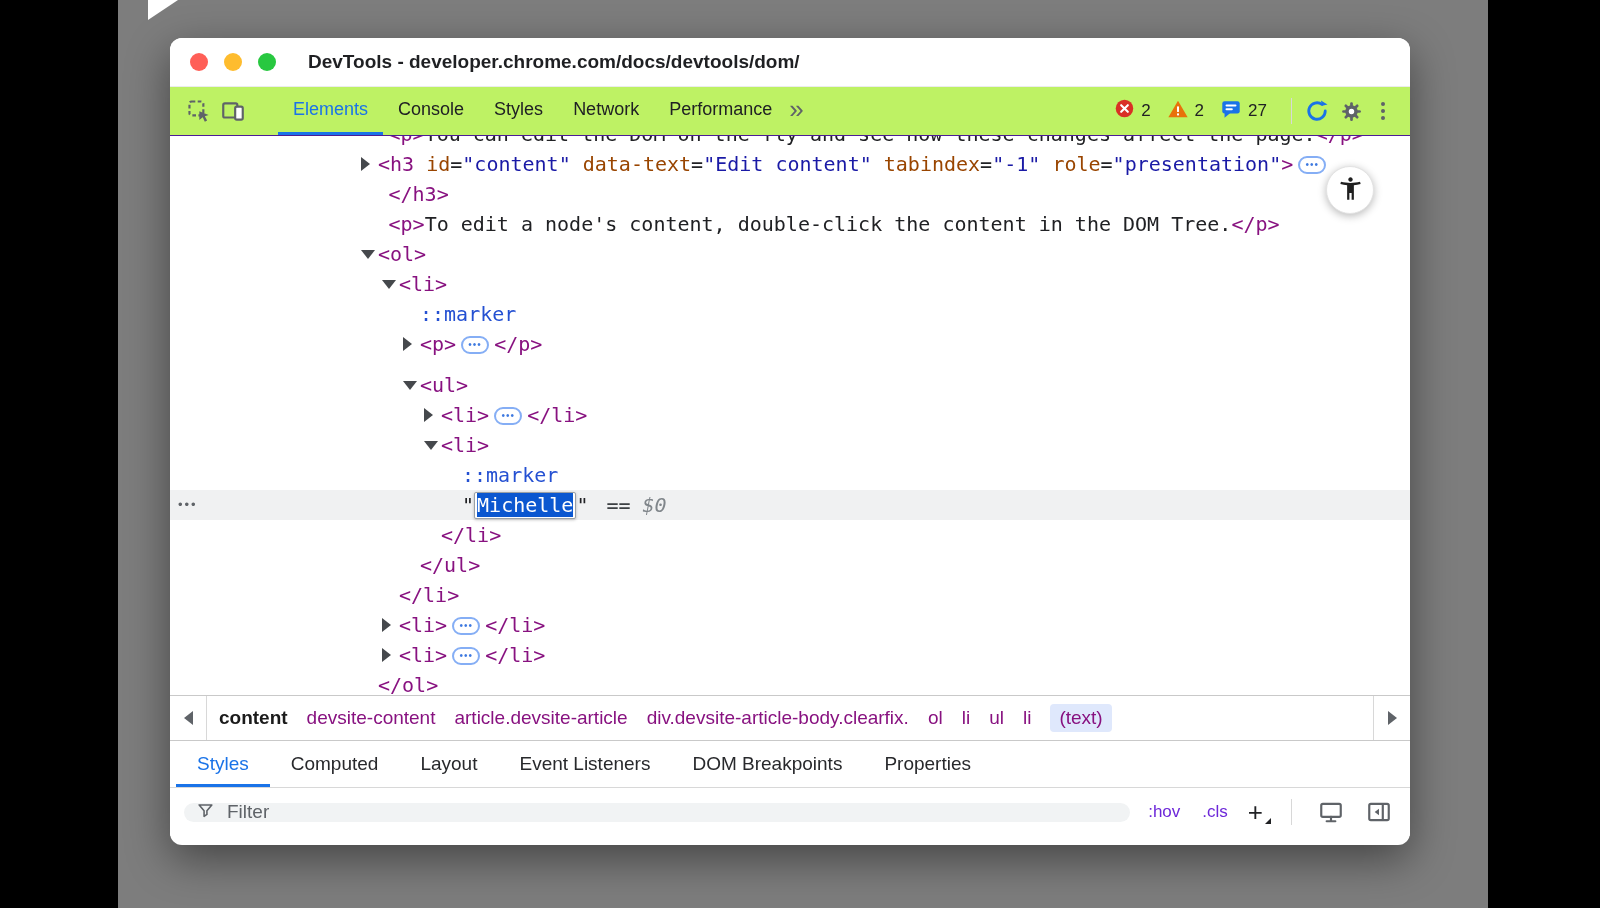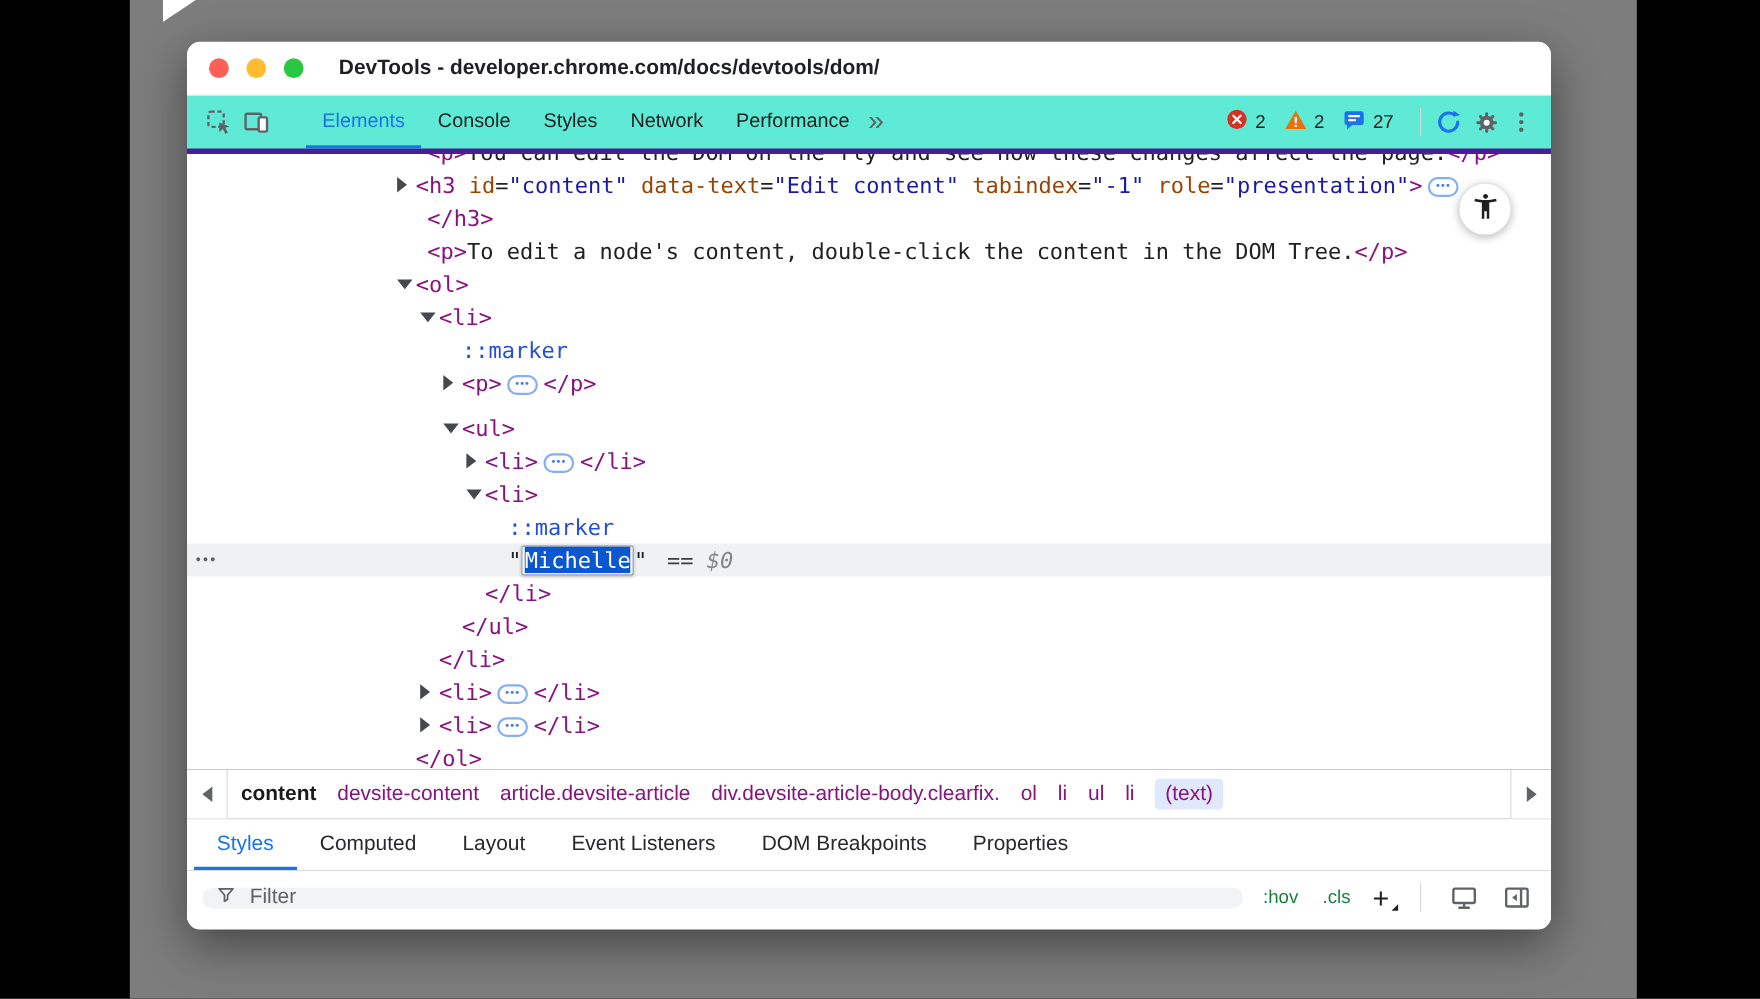--- a/index.html
+++ b/index.html
@@ -15,21 +15,21 @@
   .window{position:absolute;left:170px;top:38px;width:1240px;height:807px;background:#fff;
     border-radius:12px;overflow:hidden;box-shadow:0 14px 44px rgba(0,0,0,.45);}
 
   
   .titlebar{height:48px;display:flex;align-items:center;padding-left:20px;border-bottom:1px solid #ececec;background:#fff;}
   .light{width:18px;height:18px;border-radius:50%;margin-right:16px;flex:none;}
   .light.red{background:#ff5f57}.light.yellow{background:#febc2e}.light.green{background:#28c840}
   .title{font-size:19px;font-weight:700;color:#1f2023;margin-left:16px;white-space:nowrap;}
 
   
-  .toolbar{height:48px;display:flex;align-items:center;border-bottom:5px solid #4c1d95;padding:0 12px;background:#5eead4;}
+  .toolbar{height:48px;display:flex;align-items:center;border-bottom:1px solid #4c1d95;padding:0 12px;background:#bef264;}
   .tb-icon{width:34px;height:34px;display:flex;align-items:center;justify-content:center;color:#5f6368;flex:none;}
   .tabs{display:flex;height:100%;margin-left:28px;}
   .tb-tab{padding:0 15px;line-height:45px;font-size:18px;color:#202124;white-space:nowrap;cursor:default;}
   .tb-tab.active{color:var(--accent,#1a73e8);box-shadow:inset 0 -3px 0 var(--accent,#1a73e8);}
   .more{font-size:26px;color:#5f6368;margin:0 6px 4px 2px;}
   .spacer{flex:1;}
   .badge{display:flex;align-items:center;gap:6px;margin-right:16px;font-size:17px;color:#202124;}
   .tb-divider{width:1px;height:26px;background:#d8d8d8;margin:0 8px;flex:none;}
   .kebab{display:flex;flex-direction:column;gap:3px;align-items:center;justify-content:center;width:30px;height:34px;}
   .kebab i{width:4px;height:4px;border-radius:50%;background:#5f6368;}
@@ -80,21 +80,21 @@
   .p-tab{display:flex;align-items:center;padding:0 21px;font-size:19px;color:#28292c;white-space:nowrap;}
   .p-tab.active{color:var(--accent,#1a73e8);box-shadow:inset 0 -3px 0 var(--accent,#1a73e8);}
 
   
   .filter-row{height:48px;display:flex;align-items:center;padding:0 14px;gap:14px;background:#fff;}
   .filter-wrap{flex:1;height:19px;border-radius:16px;background:#f1f3f4;display:flex;align-items:center;
     padding:0 12px;gap:10px;min-width:0;}
   .filter-wrap input{border:0;background:transparent;outline:none;font-size:19px;color:#202124;width:100%;
     font-family:"Liberation Sans",sans-serif;}
   .filter-wrap input::placeholder{color:#5f6368;opacity:1;}
-  .txt-btn{font-size:17px;color:#15803d;padding:0 4px;white-space:nowrap;}
+  .txt-btn{font-size:17px;color:#6d28d9;padding:0 4px;white-space:nowrap;}
   .plus-btn{font-size:26px;color:#202124;position:relative;padding:0 6px 0 2px;line-height:26px;}
   .plus-btn .corner{position:absolute;right:-2px;bottom:1px;width:0;height:0;display:block;
     border-left:6px solid transparent;border-bottom:6px solid #202124;}
 </style>
 </head>
 <body>
 
 <div class="bg-gray"></div>
 <div class="notch"></div>
 

